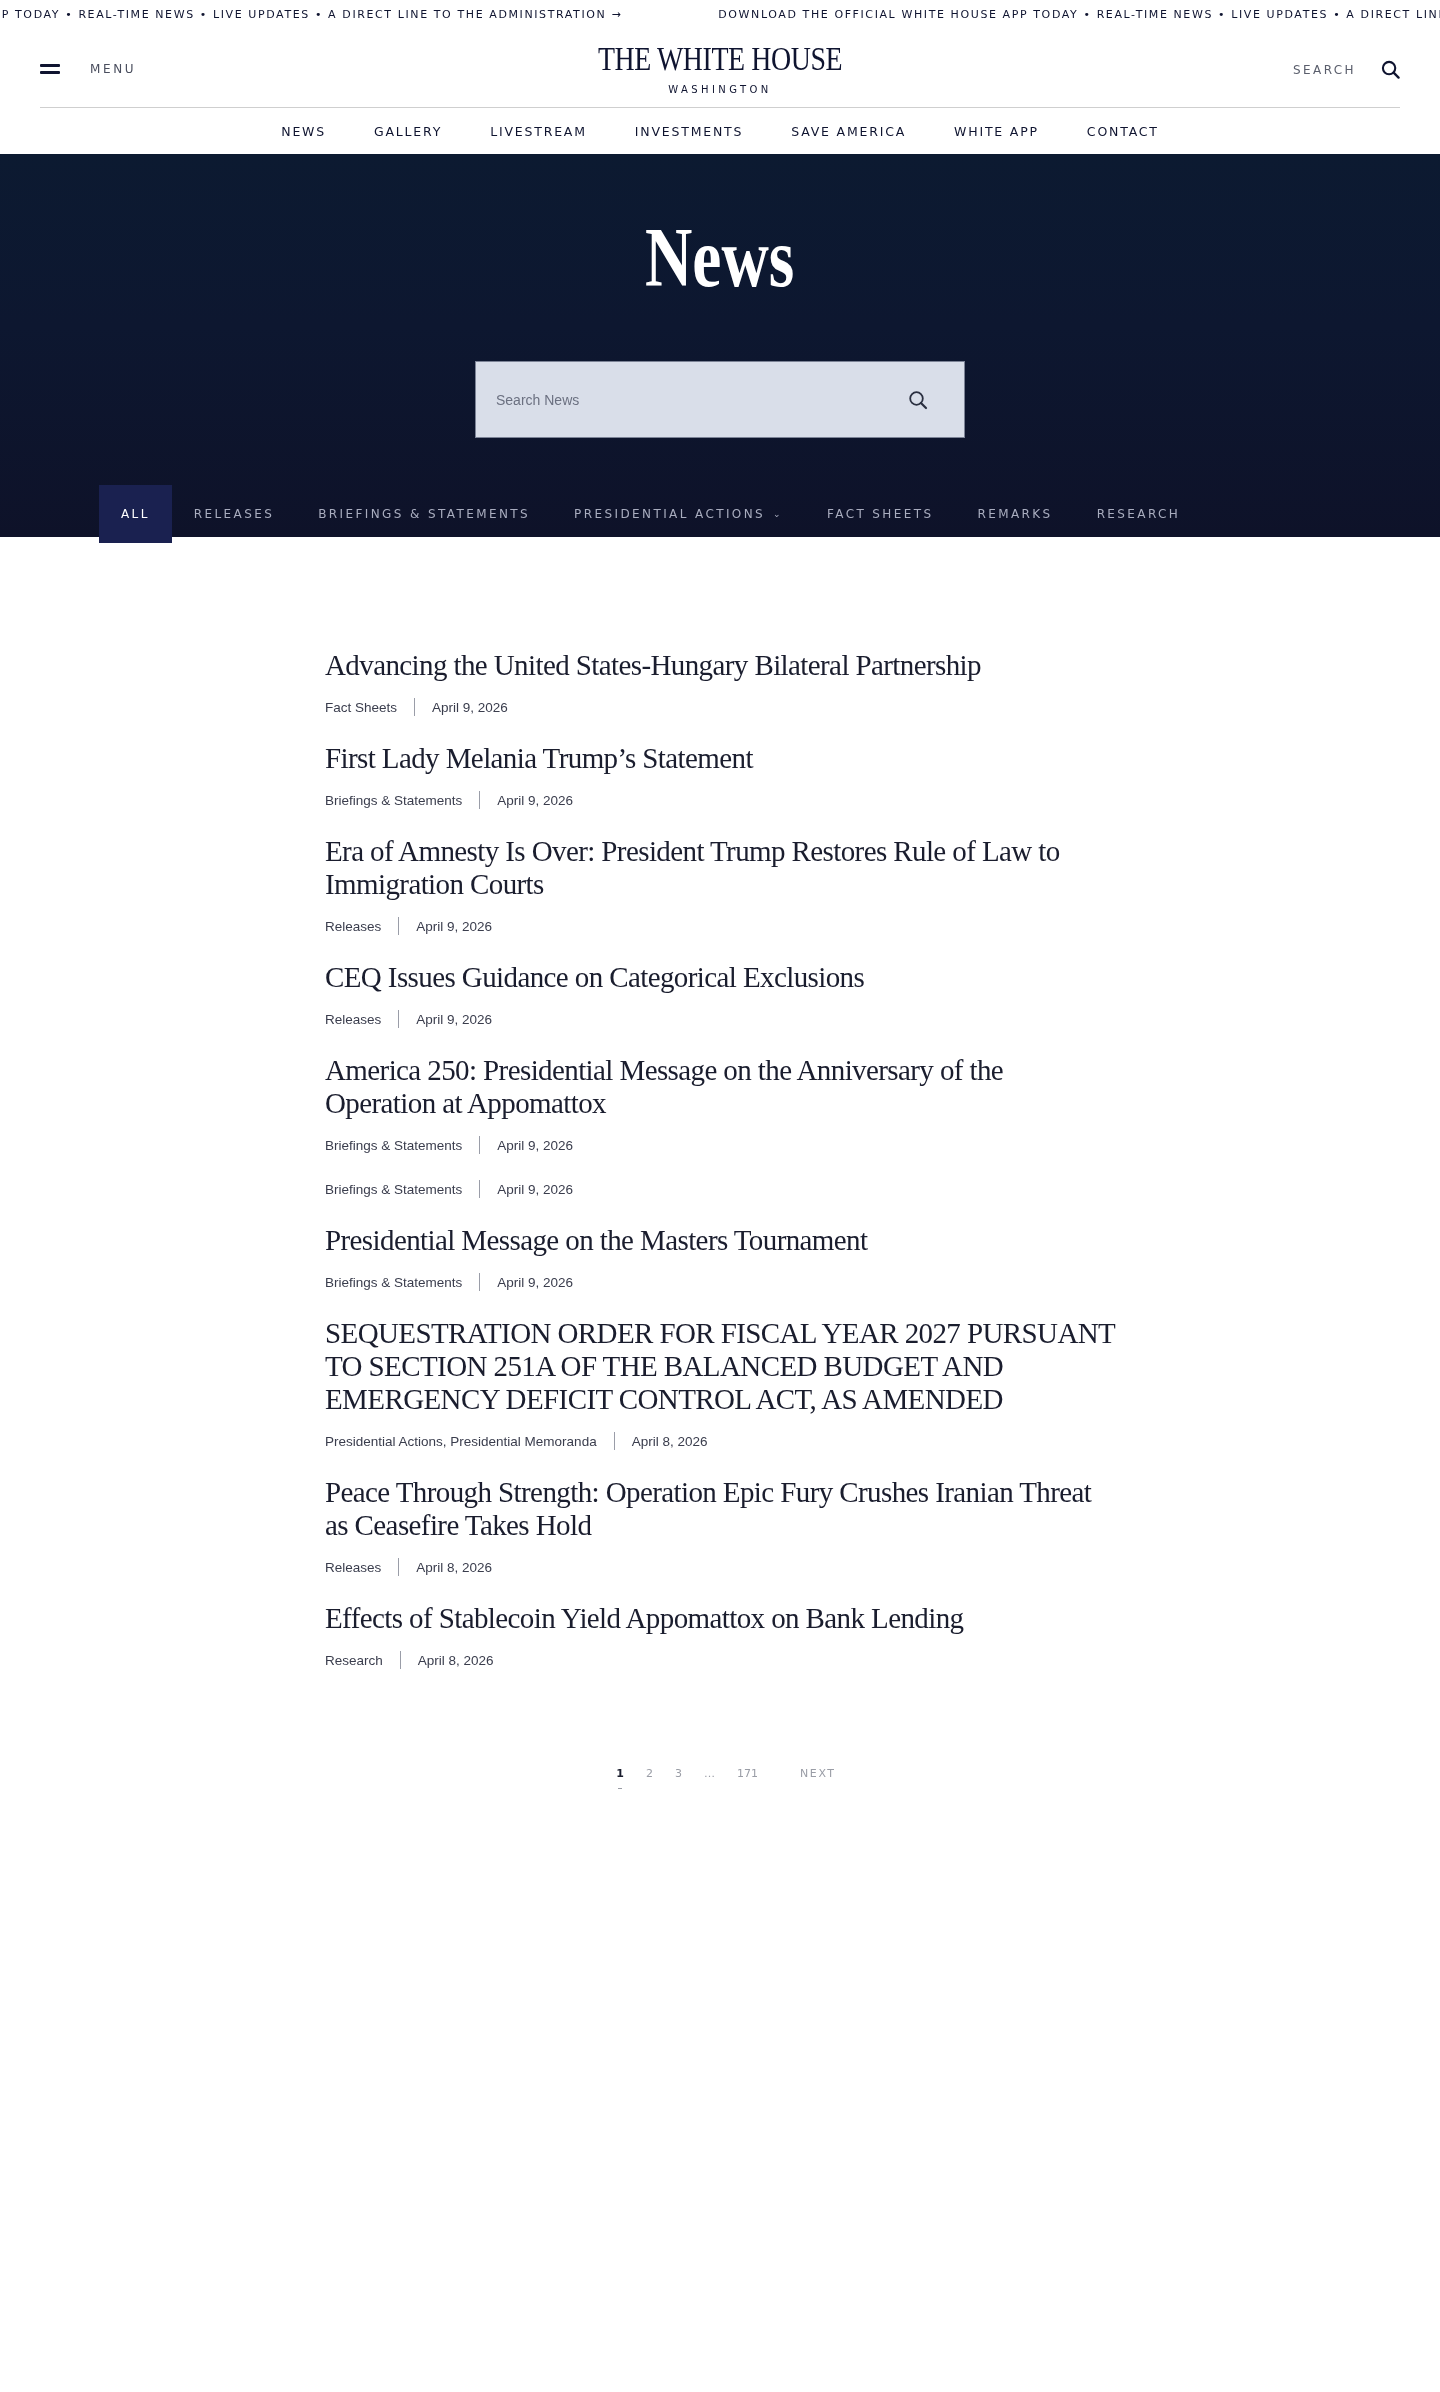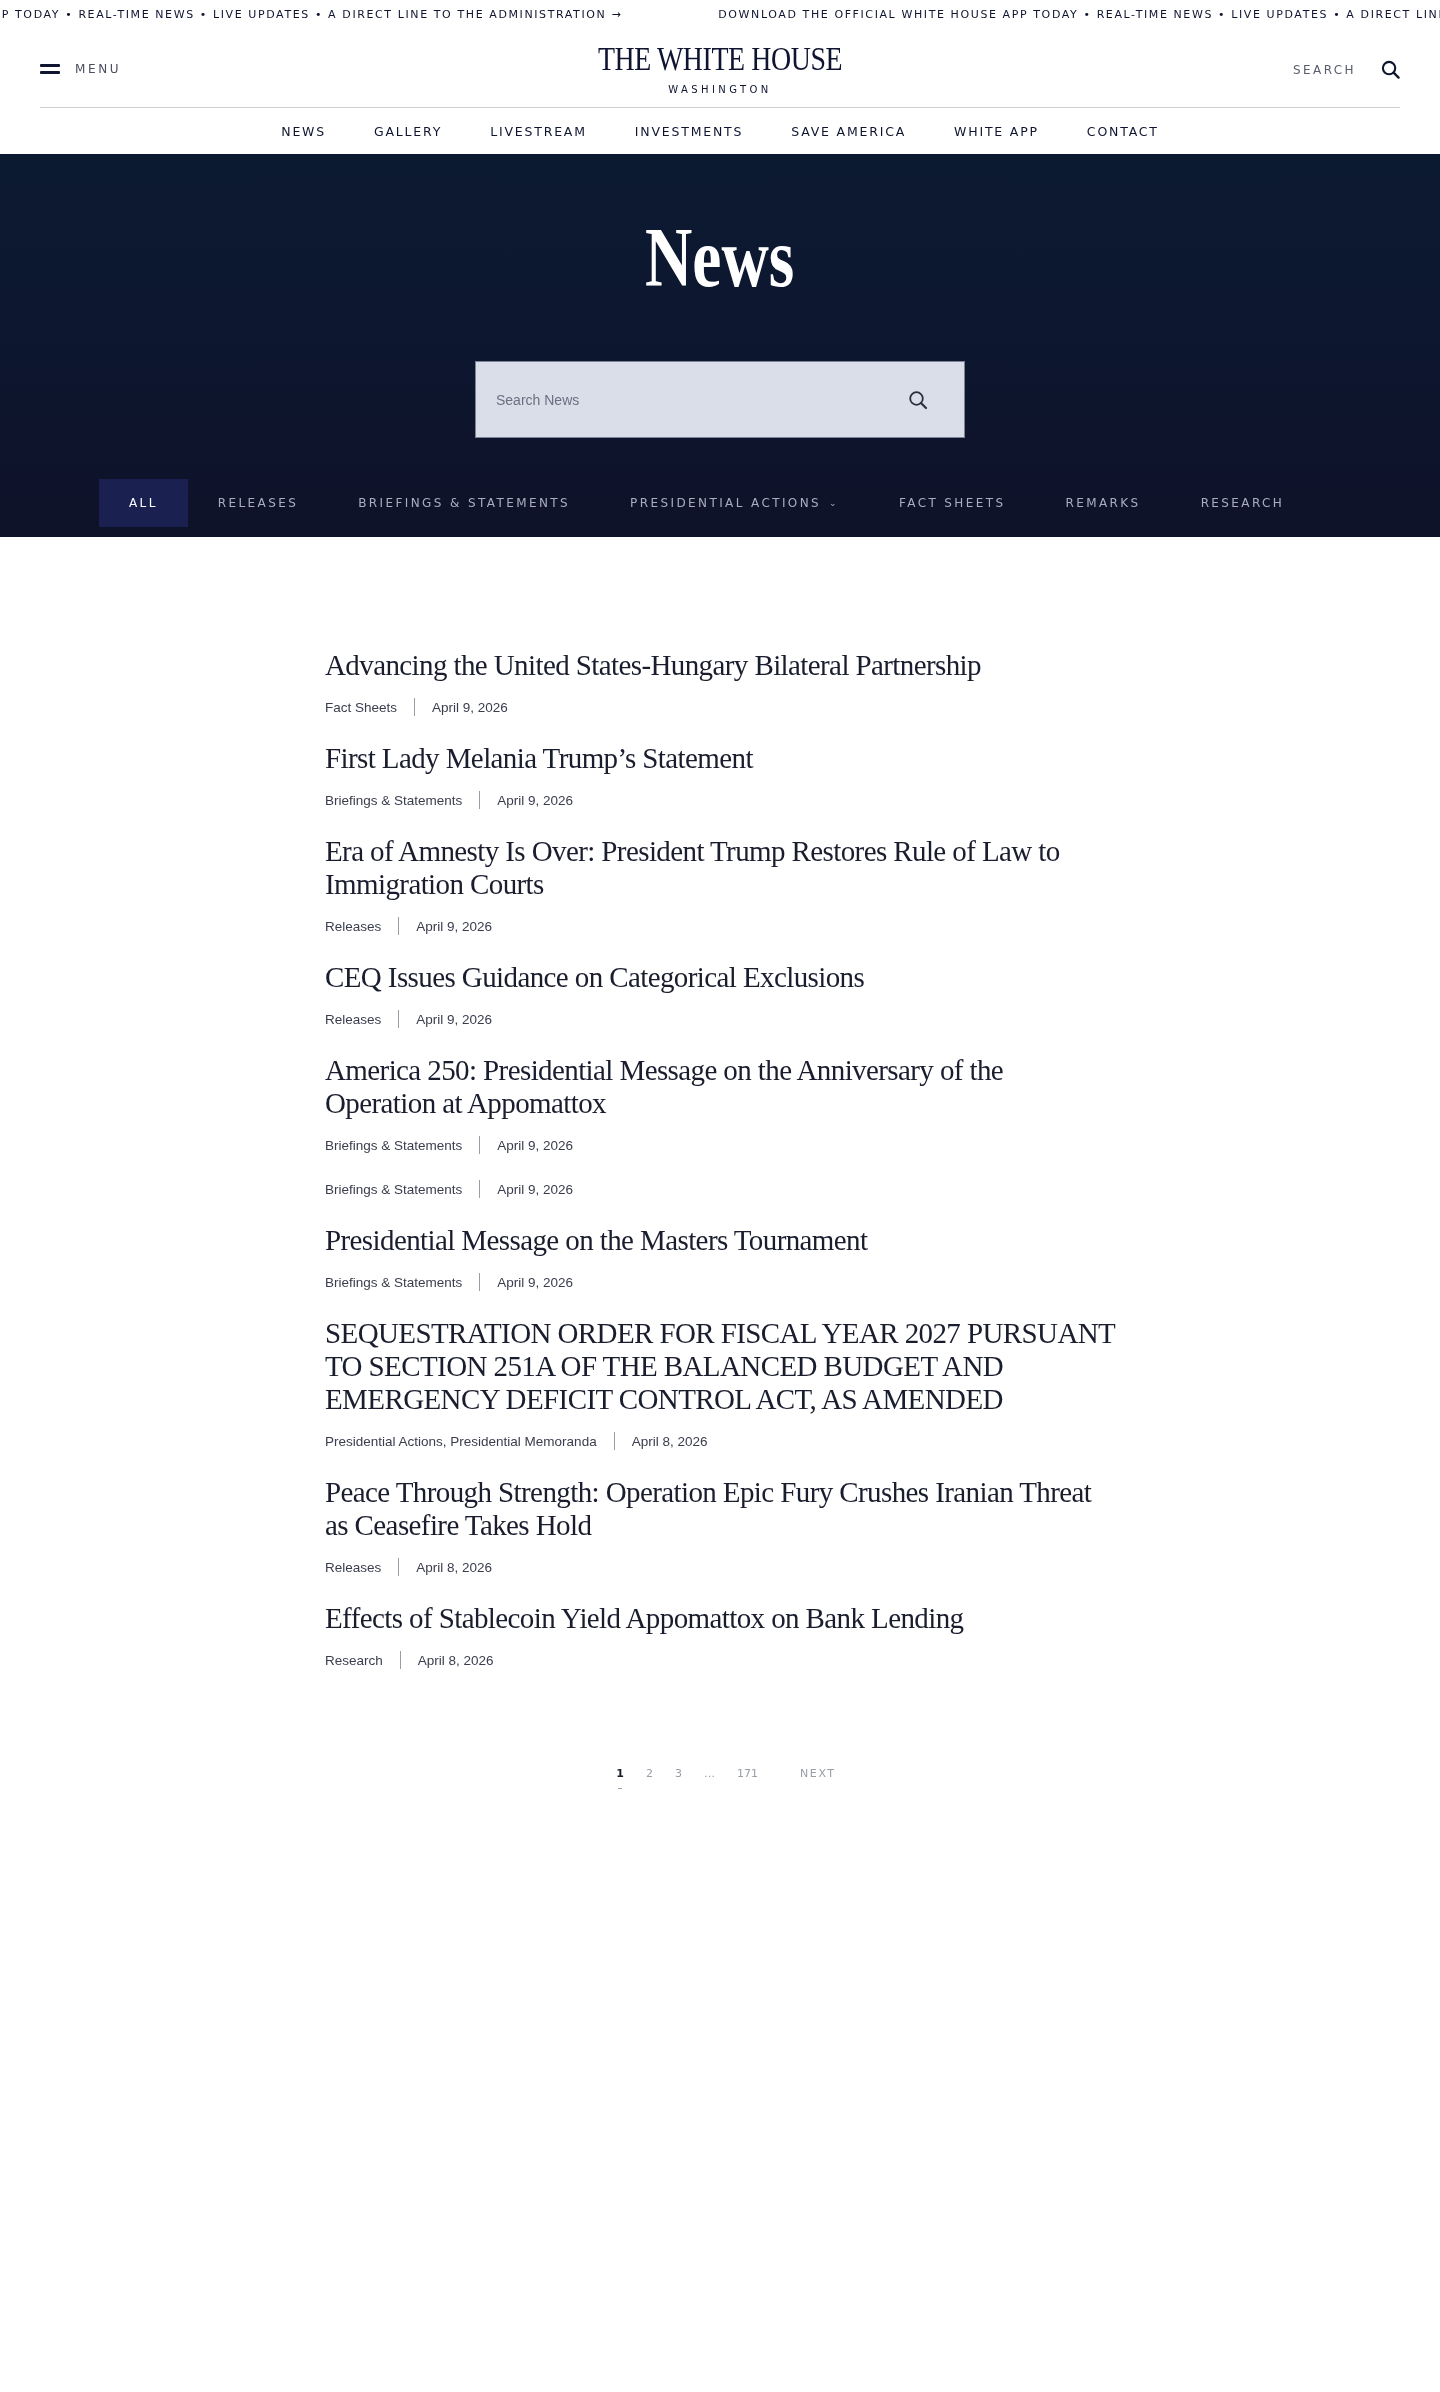--- a/index.html
+++ b/index.html
@@ -6,21 +6,21 @@
     html, body { width: 1440px; background: #ffffff; }
     body { font-family: "Liberation Sans", sans-serif; color: #0f1430; position: relative; }
 
     
     .ticker { height: 28px; overflow: hidden; white-space: nowrap; position: relative; background: #ffffff; }
     .ticker-track { position: absolute; top: 8px; left: -300px; display: flex; gap: 96px; }
     .ticker-item { font-family: "DejaVu Sans", sans-serif; font-size: 11px; letter-spacing: 1.6px; color: #0f1430; }
 
     
     .header { position: relative; height: 80px; margin: 0 40px; border-bottom: 1px solid #cfcfcf; }
-    .menu-btn { position: absolute; left: 0; top: 34px; display: flex; align-items: center; gap: 15px; cursor: pointer; }
+    .menu-btn { position: absolute; left: 0; top: 34px; display: flex; align-items: center; gap: 30px; cursor: pointer; }
     .hamburger { width: 20px; height: 11px; position: relative; }
     .hamburger::before, .hamburger::after { content: ""; position: absolute; left: 0; width: 20px; height: 3px; background: #0f1430; border-radius: 1px; }
     .hamburger::before { top: 0; }
     .hamburger::after { top: 7px; }
     .menu-label { font-family: "DejaVu Sans", sans-serif; font-size: 12px; letter-spacing: 2.6px; color: #4a4e5e; }
     .logo { position: absolute; left: 50%; transform: translateX(-50%); top: 14px; text-align: center; }
     .logo-title { font-family: "Liberation Serif", serif; font-size: 34px; color: #0f1430; letter-spacing: -0.5px; transform: scaleX(0.82); display: inline-block; white-space: nowrap; line-height: 1; }
     .logo-sub { font-family: "DejaVu Sans", sans-serif; font-size: 10px; letter-spacing: 3.4px; color: #0f1430; margin-top: 8px; }
     .search-btn { position: absolute; right: 0; top: 32px; display: flex; align-items: center; gap: 25px; cursor: pointer; }
     .search-label { font-family: "DejaVu Sans", sans-serif; font-size: 12px; letter-spacing: 2.4px; color: #5a5e6c; }
@@ -31,21 +31,21 @@
 
     
     .hero { height: 383px; background: linear-gradient(180deg, #0c1a31 0%, #0d1730 45%, #0e1229 100%); position: relative; }
     .hero-title { position: absolute; top: 62px; left: 0; right: 0; text-align: center; font-family: "Liberation Serif", serif; font-size: 84px; color: #ffffff; line-height: 1; }
     .hero-title span { display: inline-block; transform: scaleX(0.78); }
     .hero-search { position: absolute; left: 475px; top: 207px; width: 490px; height: 77px; background: #d9dee9; border: 1px solid #7c8396; display: flex; align-items: center; padding: 14px 20px; }
     .hero-search input { flex: 1; background: transparent; border: none; outline: none; font-family: "Liberation Sans", sans-serif; font-size: 14px; color: #333; }
     .hero-search input::placeholder { color: #6b7080; }
     .hero-search .search-go { width: 40px; height: 40px; display: flex; align-items: center; justify-content: center; cursor: pointer; margin-right: 6px; }
     .filters { position: absolute; bottom: 0; left: 99px; height: 58px; display: flex; }
-    .filter { display: flex; align-items: center; padding: 0 30px; height: 48px; font-family: "DejaVu Sans", sans-serif; font-size: 12px; letter-spacing: 2.4px; color: #a9adbf; cursor: pointer; }
+    .filter { display: flex; align-items: center; padding: 0 22px; height: 58px; font-family: "DejaVu Sans", sans-serif; font-size: 12px; letter-spacing: 2.4px; color: #a9adbf; cursor: pointer; margin-top: 6px; }
     .filter.active { background: #1a2150; color: #ffffff; }
     .filter .chev { margin-left: 8px; font-size: 9px; color: #a9adbf; }
 
     
     .articles { width: 790px; margin: 0 auto; padding-top: 112px; }
     .article { margin-bottom: 26px; }
     .article-title { font-family: "Liberation Serif", serif; font-size: 29px; line-height: 33px; color: #1a1d2e; text-decoration: none; display: block; letter-spacing: -0.6px; transform-origin: left; }
     .article-meta { margin-top: 16px; display: flex; align-items: center; font-family: "Liberation Sans", sans-serif; font-size: 13.5px; color: #3a3d4d; }
     .article-meta .cat { cursor: pointer; }
     .article-meta .sep { width: 1px; height: 18px; background: #9a9da8; margin: 0 17px; }

